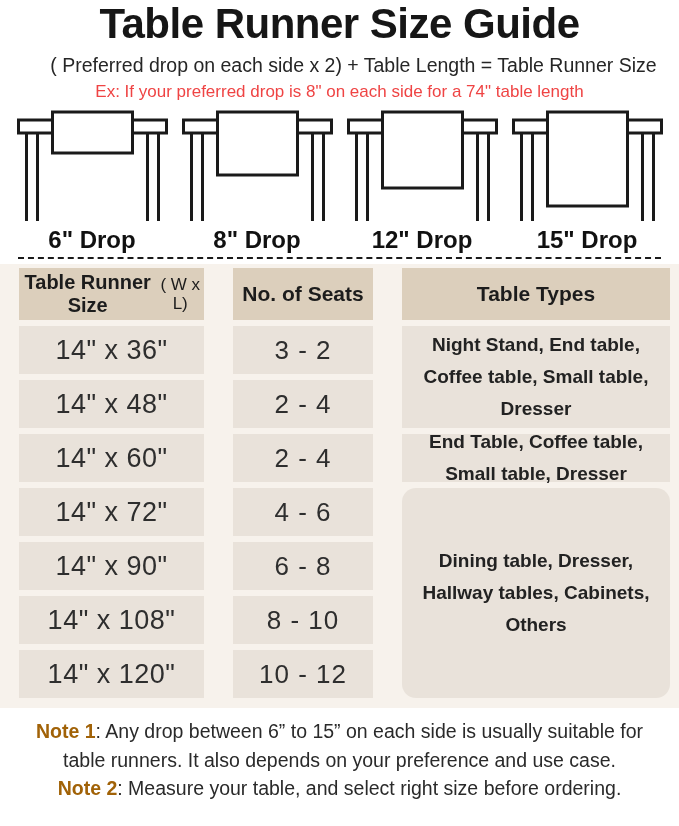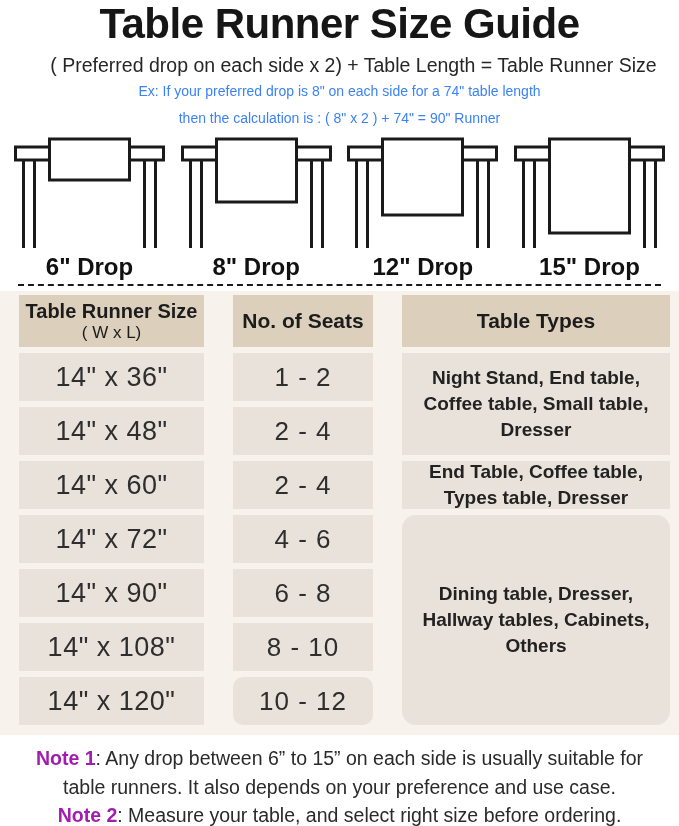--- a/index.html
+++ b/index.html
@@ -3,32 +3,32 @@
 <meta charset="utf-8">
 <style>
   html,body{margin:0;padding:0;}
   body{
     width:679px;height:826px;background:#ffffff;
     font-family:"Liberation Sans","DejaVu Sans",sans-serif;
     color:var(--text,#1f1f1f);
     -webkit-font-smoothing:antialiased;
     overflow:hidden;
   }
-  .page{width:679px;height:826px;display:flex;flex-direction:column;}
+  .page{width:679px;height:826px;display:flex;flex-direction:column;align-items:center;}
   .title{
     font-size:42px;font-weight:800;letter-spacing:-0.5px;
     text-align:center;line-height:46px;margin-top:1px;color:#161616;
   }
   .formula-line{
     font-size:19.5px;text-align:center;white-space:nowrap;
     line-height:26px;margin-top:5px;color:#262626;padding-left:28px;
   }
   .example-line{
-    font-size:14px;text-align:center;white-space:nowrap;
-    line-height:27px;color:#3b82f6;
+    font-size:17px;text-align:center;white-space:nowrap;
+    line-height:27px;color:#ef4444;
   }
   .figures-row{
     display:flex;justify-content:space-between;
     padding:0 7px;margin-top:5px;
   }
   .figure{width:165px;display:flex;flex-direction:column;align-items:center;}
   .figure svg{display:block;}
   .drop-label{
     font-size:24px;font-weight:700;color:#111;
     text-align:center;margin-top:4px;line-height:28px;
@@ -42,54 +42,53 @@
     margin-top:5px;
     padding:4px 9px 10px 19px;
   }
   .grid{
     display:grid;
     grid-template-columns:185px 140px 268px;
     grid-template-rows:52px repeat(7,48px);
     column-gap:29px;row-gap:6px;
   }
   .cell{
-    display:flex;flex-direction:column;align-items:center;justify-content:center;
+    display:flex;flex-direction:row;align-items:center;justify-content:center;
     text-align:center;
   }
   .header-cell{background:var(--header-cell,#dccfbc);color:#1c1c1c;}
   .data-cell{background:var(--data-cell,#e9e2da);color:#2e2e2e;}
   .h-line1{font-size:20px;font-weight:700;line-height:23px;}
   .h-line2{font-size:17px;font-weight:400;line-height:19px;}
   .h-single{font-size:21px;font-weight:700;}
   .size-cell{font-size:27px;letter-spacing:0.5px;}
   .seats-cell{font-size:26px;letter-spacing:1px;}
   .types-cell{
-    font-size:19px;font-weight:700;line-height:26px;
+    font-size:19px;font-weight:700;line-height:32px;
     padding:0 4px;color:#222;
   }
   .c1{grid-column:1;grid-row:1;}
   .c2{grid-column:2;grid-row:1;}
   .c3{grid-column:3;grid-row:1;}
   .notes{
     padding-top:9px;text-align:center;color:#2a2a2a;
   }
   .note-line{
     font-size:19.5px;line-height:28.5px;white-space:nowrap;
   }
-  .note-line b{font-weight:700;color:#a21caf;}
+  .note-line b{font-weight:700;color:#a16207;}
 </style>
 </head>
 <body>
 
 <div class="page">
 
   <div class="title">Table Runner Size Guide</div>
   <div class="formula-line">( Preferred drop on each side x 2) + Table Length = Table Runner Size</div>
   <div class="example-line">Ex: If your preferred drop is 8" on each side for a 74" table length</div>
-  <div class="example-line">then the calculation is : ( 8" x 2 ) + 74" = 90" Runner</div>
 
   <div class="figures-row">
 
     <div class="figure">
       <svg width="165" height="112" viewBox="0 0 165 112">
         <rect x="8.5" y="10" width="148" height="13" fill="#ffffff" stroke="#1a1a1a" stroke-width="3"></rect>
         <path d="M16.5 23 V111 M27.5 23 V111 M137.5 23 V111 M148.5 23 V111" stroke="#1a1a1a" stroke-width="3" fill="none"></path>
         <rect x="42.5" y="2" width="80" height="41" fill="#ffffff" stroke="#1a1a1a" stroke-width="3"></rect>
       </svg>
       <div class="drop-label">6" Drop</div>
@@ -133,35 +132,35 @@
         <div class="h-line2">( W x L)</div>
       </div>
       <div class="cell header-cell c2">
         <div class="h-single">No. of Seats</div>
       </div>
       <div class="cell header-cell c3">
         <div class="h-single">Table Types</div>
       </div>
 
     <div class="cell data-cell size-cell" style="grid-area: 2 / 1 / 3;">14" x 36"</div>
-        <div class="cell data-cell seats-cell" style="grid-area: 2 / 2 / 3;">1 - 2</div>
+        <div class="cell data-cell seats-cell" style="grid-area: 2 / 2 / 3;">3 - 2</div>
         <div class="cell data-cell size-cell" style="grid-area: 3 / 1 / 4;">14" x 48"</div>
         <div class="cell data-cell seats-cell" style="grid-area: 3 / 2 / 4;">2 - 4</div>
         <div class="cell data-cell size-cell" style="grid-area: 4 / 1 / 5;">14" x 60"</div>
         <div class="cell data-cell seats-cell" style="grid-area: 4 / 2 / 5;">2 - 4</div>
         <div class="cell data-cell size-cell" style="grid-area: 5 / 1 / 6;">14" x 72"</div>
         <div class="cell data-cell seats-cell" style="grid-area: 5 / 2 / 6;">4 - 6</div>
         <div class="cell data-cell size-cell" style="grid-area: 6 / 1 / 7;">14" x 90"</div>
         <div class="cell data-cell seats-cell" style="grid-area: 6 / 2 / 7;">6 - 8</div>
         <div class="cell data-cell size-cell" style="grid-area: 7 / 1 / 8;">14" x 108"</div>
         <div class="cell data-cell seats-cell" style="grid-area: 7 / 2 / 8;">8 - 10</div>
         <div class="cell data-cell size-cell" style="grid-area: 8 / 1 / 9;">14" x 120"</div>
-        <div class="cell data-cell seats-cell" style="grid-area: 8 / 2 / 9; border-radius: 10px;">10 - 12</div>
+        <div class="cell data-cell seats-cell" style="grid-area: 8 / 2 / 9;">10 - 12</div>
         <div class="cell data-cell types-cell" style="grid-area: 2 / 3 / 4;">Night Stand, End table, Coffee table, Small table, Dresser</div>
-        <div class="cell data-cell types-cell" style="grid-area: 4 / 3 / 5;">End Table, Coffee table, Types table, Dresser</div>
+        <div class="cell data-cell types-cell" style="grid-area: 4 / 3 / 5;">End Table, Coffee table, Small table, Dresser</div>
         <div class="cell data-cell types-cell" style="grid-area: 5 / 3 / 9; border-radius: 14px;">Dining table, Dresser, Hallway tables, Cabinets, Others</div>
       </div>
   </div>
 
   <div class="notes">
     <div class="note-line"><b>Note 1</b><span>: Any drop between 6” to 15” on each side is usually suitable for</span></div>
     <div class="note-line"><b></b><span>table runners. It also depends on your preference and use case.</span></div>
     <div class="note-line"><b>Note 2</b><span>: Measure your table, and select right size before ordering.</span></div>
   </div>
 

